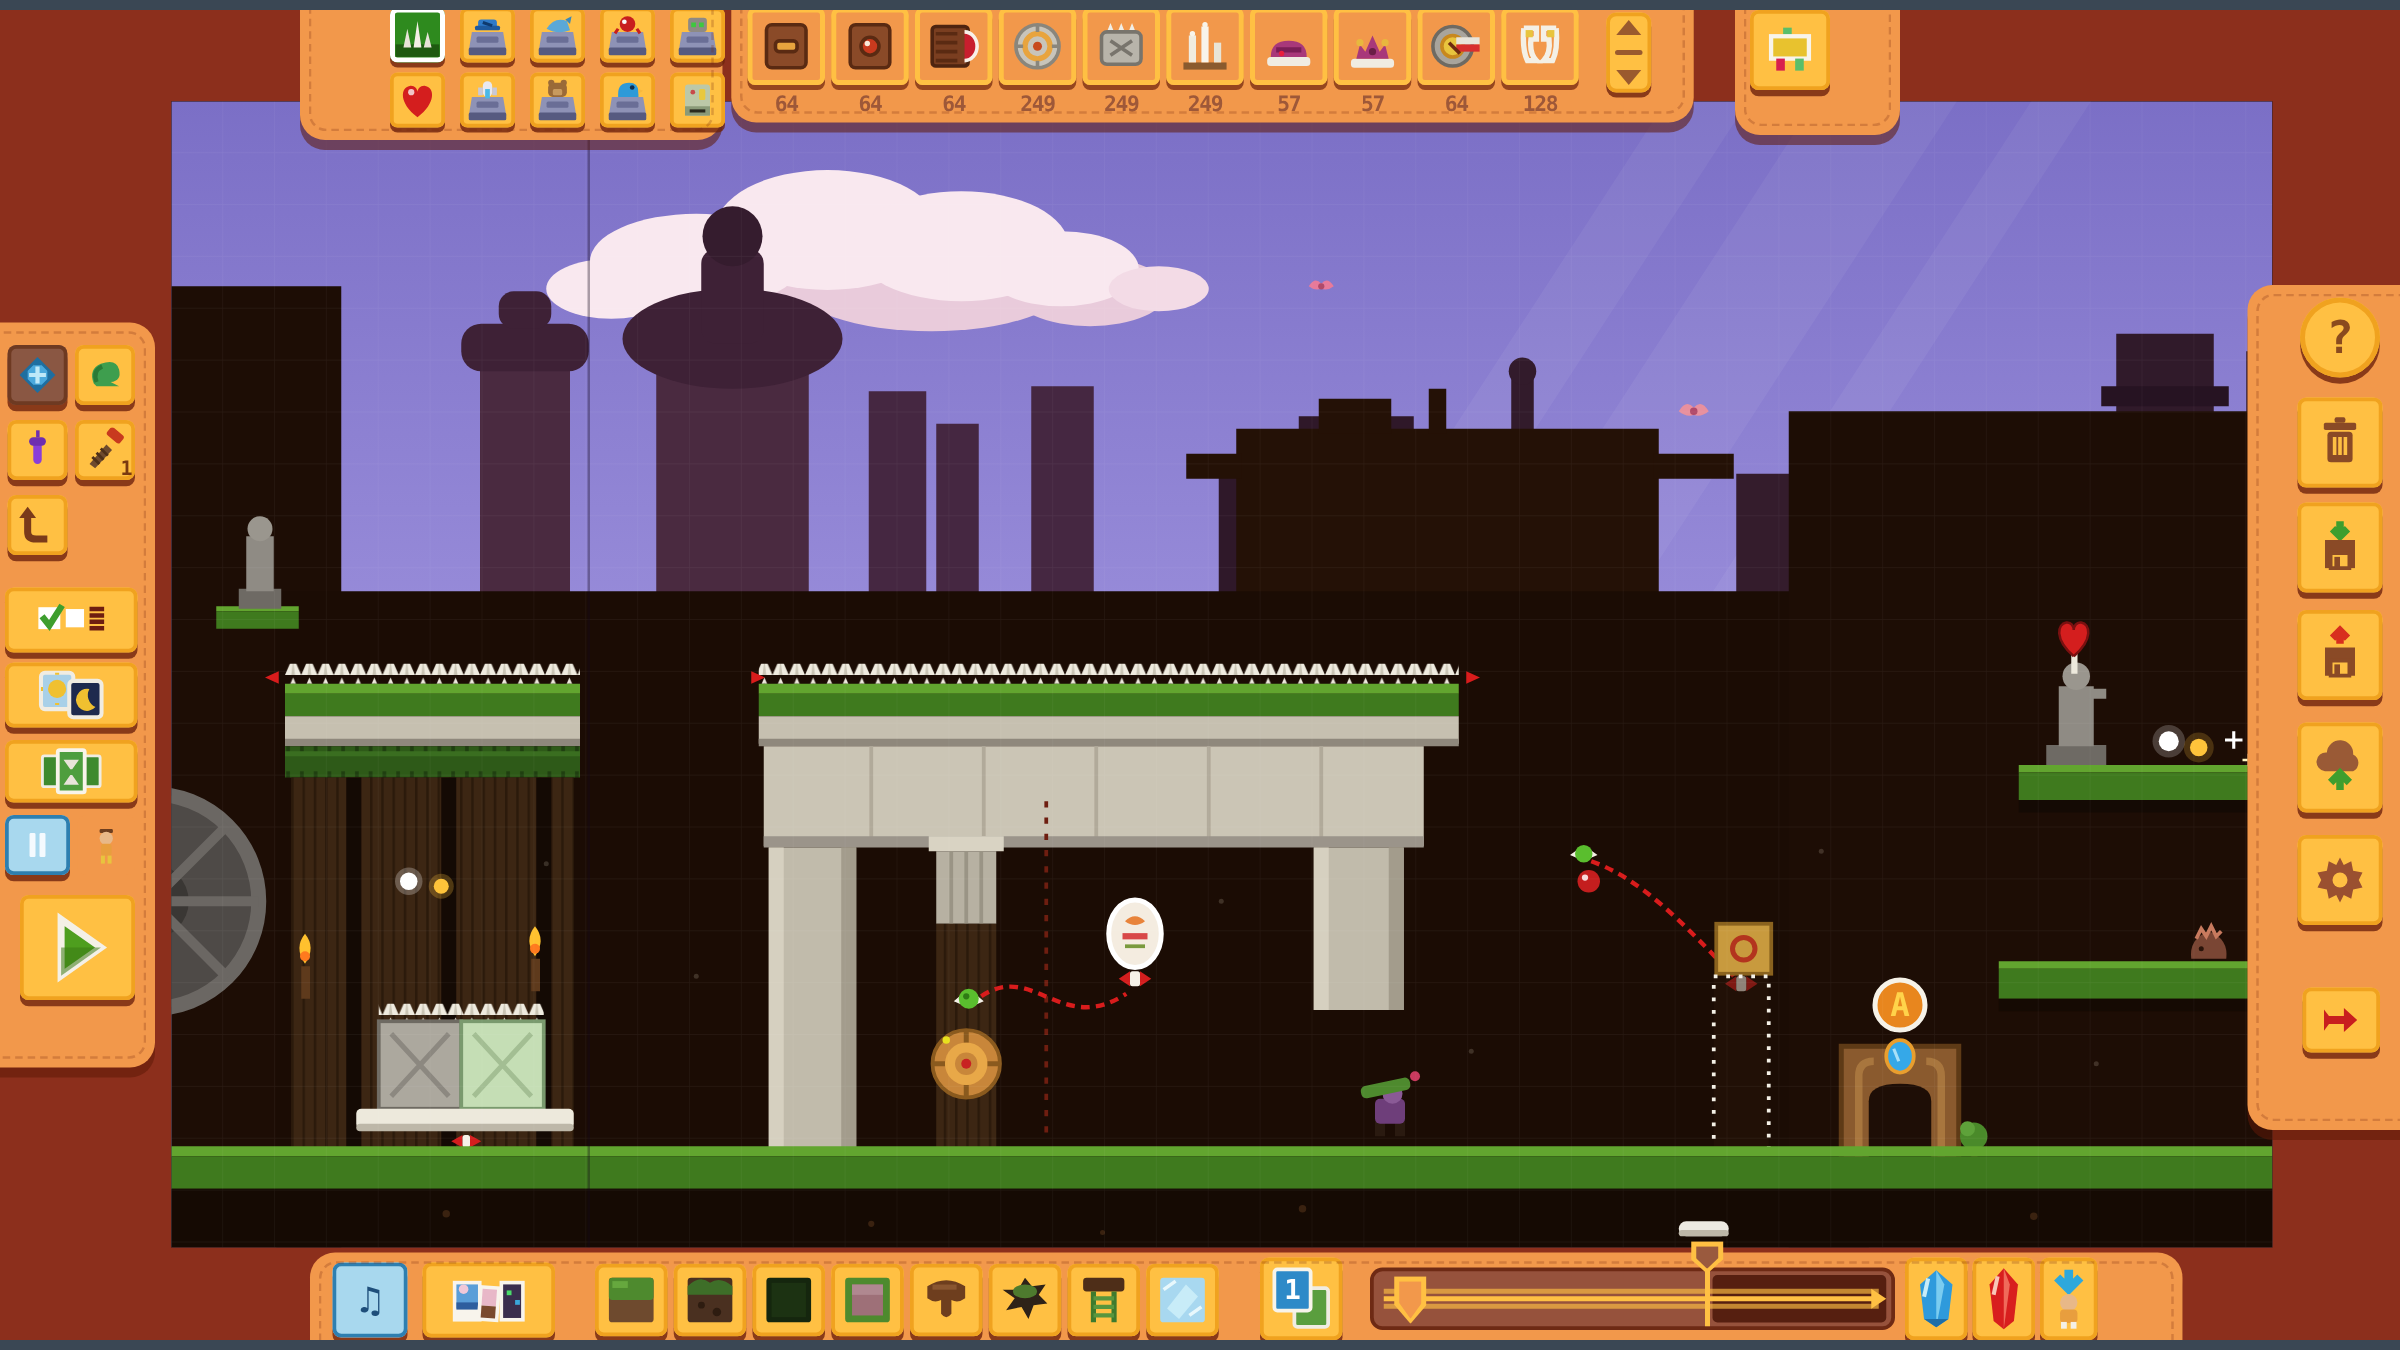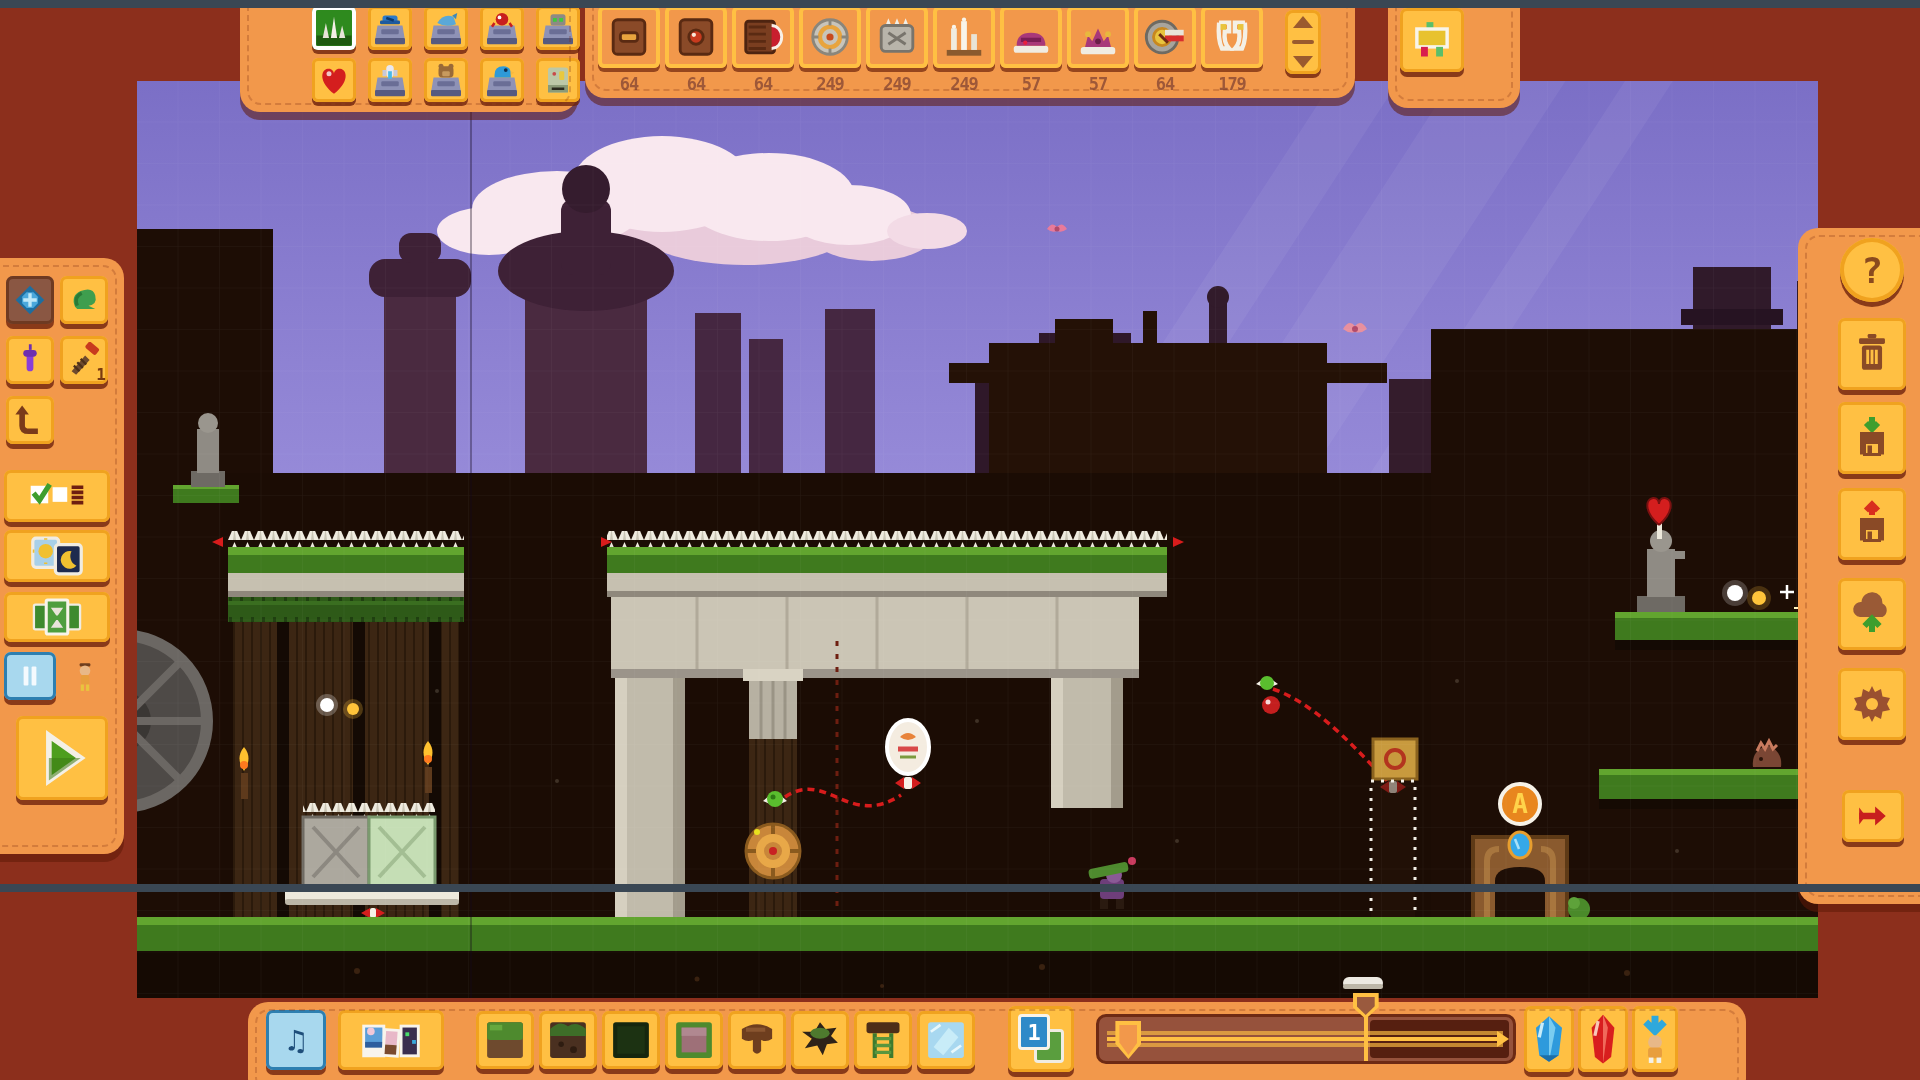--- a/index.html
+++ b/index.html
@@ -1,18 +1,18 @@
 <!DOCTYPE html>
 <html><head>
 <meta charset="utf-8">
 <style>
   * { margin:0; padding:0; box-sizing:border-box; }
   html,body { width:1920px; height:1080px; overflow:hidden; background:#8C2F1C;
               font-family:"Liberation Sans", sans-serif; }
-  .screen { position:relative; width:1920px; height:892px; background:#8C2F1C; }
+  .screen { position:relative; width:1920px; height:1080px; background:#8C2F1C; }
   .edge-bar { position:absolute; left:0; width:1920px; height:8px; background:#3A4754; z-index:50; }
   .edge-top { top:0; } .edge-bot { bottom:0; }
 
   .canvas-wrap { position:absolute; left:137px; top:81px; width:1681px; height:917px;
                  background:#1C0C04; overflow:hidden; }
 
   .panel { position:absolute; background:#F2984B; border-radius:20px;
            box-shadow:0 8px 0 rgba(94,26,8,.55); z-index:20; }
   .panel::after { content:""; position:absolute; inset:7px; border:2px dashed rgba(122,42,16,.25);
                   border-radius:14px; pointer-events:none; }
@@ -581,21 +581,21 @@
             </svg></div>
           <div class="slot-count">64</div>
         </div>
         <div class="slot">
           <div class="slot-frame"><svg viewBox="0 0 32 32" width="100%" height="100%">
               <path d="M7 6 h7 v6 h-3 q-1 8 3 12 h-5 q-3 -6 -2 -18" fill="none" stroke="#F4F0E6" stroke-width="3"></path>
               <path d="M25 6 h-7 v6 h3 q1 8 -3 12 h5 q3 -6 2 -18" fill="none" stroke="#F4F0E6" stroke-width="3"></path>
               <rect x="8" y="7" width="4" height="4" fill="#E8C43E"></rect>
               <rect x="20" y="7" width="4" height="4" fill="#E8C43E"></rect>
             </svg></div>
-          <div class="slot-count">179</div>
+          <div class="slot-count">128</div>
         </div>
       </div>
     <button class="stepper">
       <span class="tri-up"></span>
       <span class="stepper-div"></span>
       <span class="tri-down"></span>
     </button>
   </div>
 
   <div class="panel sign-panel">

